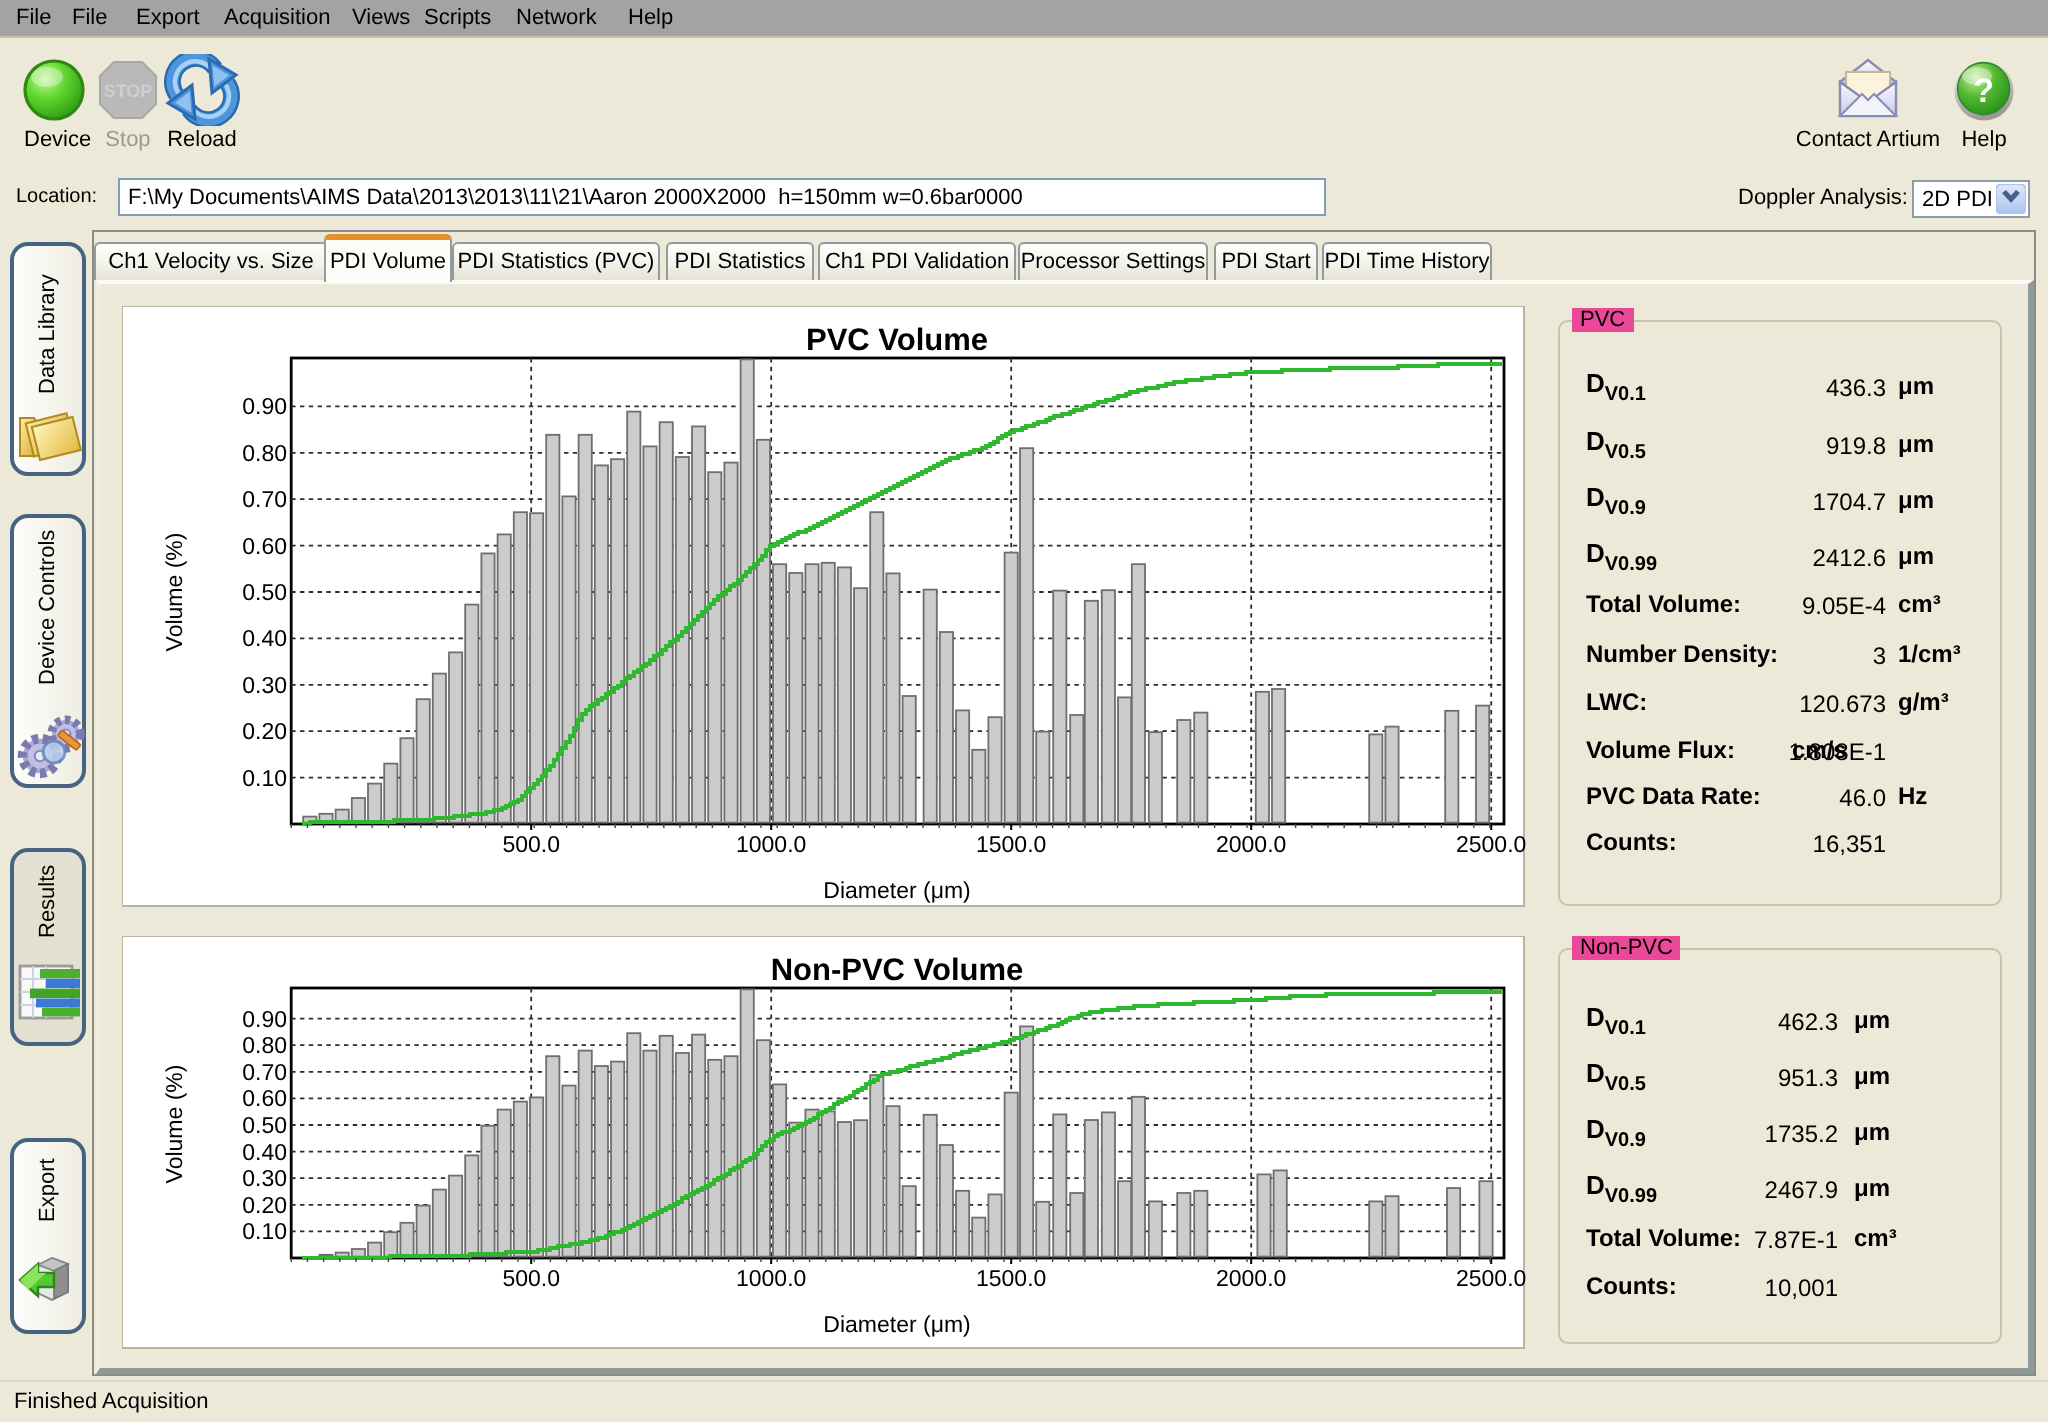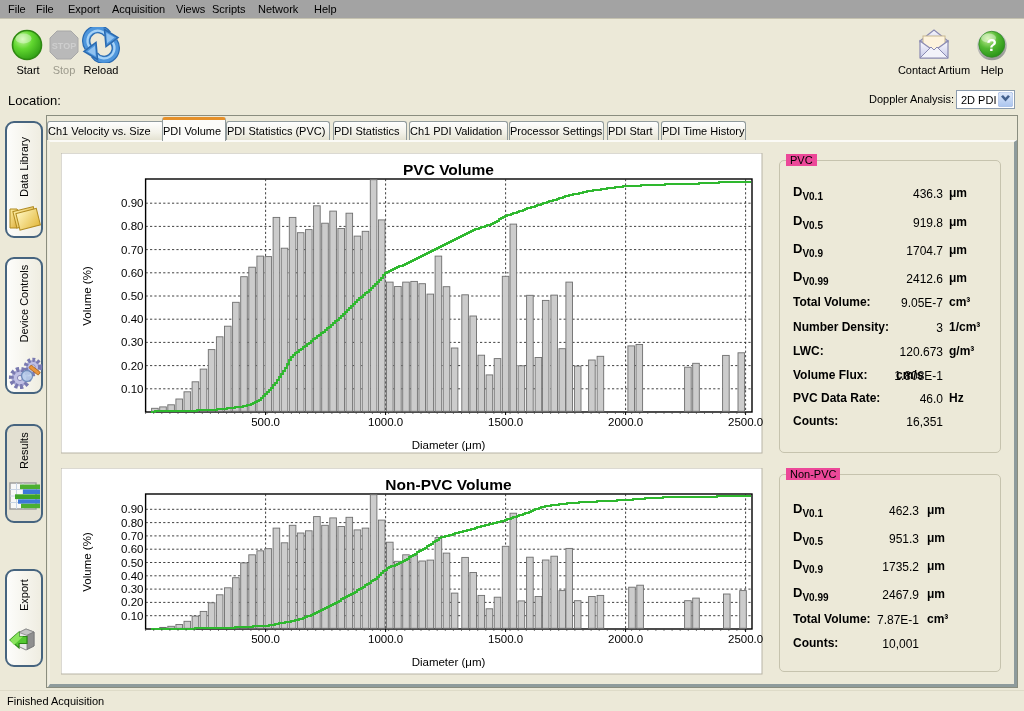--- a/index.html
+++ b/index.html
@@ -4,33 +4,33 @@
 html,body {width:1024px;height:711px;overflow:hidden;background:#ece9d8;
 font-family:"Liberation Sans",sans-serif;-webkit-font-smoothing:none;position:relative}
 #menubar {position:absolute;left:0;top:0;width:1024px;height:19px;background:#a3a3a3;
 border-bottom:1px solid #c5c2b0}
 #menubar span {position:absolute;top:3px;font-size:11px;color:#000}
 #toolbar {position:absolute;left:0;top:20px;width:1024px;height:64px}
 .ticon {position:absolute;top:7px}
 .tlabel {position:absolute;top:44px;font-size:11px;color:#000;text-align:center}
 .tlabel.dis {color:#9c9a8c}
 #locrow {position:absolute;left:0;top:85px;width:1024px;height:28px}
-#locrow label {position:absolute;left:8px;top:8px;font-size:13px}
+#locrow label {position:absolute;left:8px;top:8px;font-size:10px}
 #locbox {position:absolute;left:59px;top:4px;width:604px;height:19px;background:#fff;
 border:1px solid #7f9db9;font-size:11px;padding:3px 0 0 4px;white-space:nowrap;overflow:hidden}
 #doplabel {position:absolute;left:869px;top:8px;font-size:11px}
 #dopbox {position:absolute;left:956px;top:5px;width:59px;height:19px;background:#fff;
 border:1px solid #8c9cae;font-size:11px;padding:3px 0 0 4px}
 #doparrow {position:absolute;left:998px;top:7px;width:15px;height:15px}
 #container {position:absolute;left:46px;top:115px;width:972px;height:573px;
 border:1px solid #8a8d7f}
 #tabrow {position:absolute;left:0px;top:2px;width:969px;height:24px;z-index:10}
 .tab {position:absolute;top:3px;height:19px;background:linear-gradient(#fefefe,#f2f1e8 60%,#e4e2d2);
 border:1px solid #919b9c;border-bottom:none;border-radius:3px 3px 0 0;
-font-size:11px;padding-top:3px;color:#000;white-space:nowrap}
+font-size:11px;text-align:center;padding-top:3px;color:#000;white-space:nowrap}
 .tab.sel {top:-1px;height:24px;background:#fcfcf9;padding-top:5px;z-index:5;
 border-top:3px solid #e5902a;border-radius:3px 3px 0 0}
 #tpanel {position:absolute;left:1px;top:24px;width:969px;height:547px;background:#ece9d8;
 border-top:2px solid #fbfaf6;border-left:2px solid #f0eee2;
 border-right:3px solid #8e9b9c;border-bottom:3px solid #8e9b9c}
 .sbtn {position:absolute;left:5px;width:38px;background:linear-gradient(90deg,#fdfdfb,#efede1);
 border:2px solid #46647f;border-radius:9px}
 .sbtn.pressed {background:#e3e0d2}
 .stext {position:absolute;left:0;width:34px;writing-mode:vertical-rl;transform:rotate(180deg);
 font-size:11px;color:#000;text-align:center;line-height:34px}
@@ -60,21 +60,21 @@
         <defs>
 <radialGradient id="gs" cx="0.35" cy="0.3" r="0.75">
 <stop offset="0" stop-color="#c9f7a2"></stop>
             <stop offset="0.45" stop-color="#62d830"></stop>
             <stop offset="1" stop-color="#2f9c14"></stop>
           </radialGradient>
         </defs>
 <circle cx="18" cy="18" r="14.5" fill="url(#gs)" stroke="#2f8812" stroke-width="1.6"></circle>
 <ellipse cx="14.5" cy="11.5" rx="8" ry="5" fill="#ffffff" opacity="0.35"></ellipse>
       </svg></div>
-<div class="tlabel" style="left:12px;width:32px">Start</div>
+<div class="tlabel" style="left:12px;width:32px">Device</div>
 <div class="ticon" style="left:46px"><svg width="36" height="36" viewBox="0 0 36 36">
 <polygon points="11,4 25,4 32,11 32,25 25,32 11,32 4,25 4,11" fill="#b9b9b9" stroke="#a8a8a8" stroke-width="1"></polygon>
 <text x="18" y="21.5" font-family="&quot;Liberation Sans&quot;,sans-serif" font-size="9" font-weight="bold" fill="#cecece" text-anchor="middle">STOP</text>
       </svg></div>
 <div class="tlabel dis" style="left:48px;width:32px">Stop</div>
 <div class="ticon" style="left:82px"><svg width="38" height="36" viewBox="0 0 38 36">
 <g fill="none">
 <path d="M6.3,20.5 A11.6,11.6 0 0 1 25.5,7.2" stroke="#2a6ab0" stroke-width="8.4"></path>
 <path d="M6.3,20.5 A11.6,11.6 0 0 1 25.5,7.2" stroke="#4e96dc" stroke-width="6"></path>
 <path d="M7.2,19.6 A10,10 0 0 1 24.2,8.2" stroke="#a6d2f6" stroke-width="2.2"></path>
@@ -115,20 +115,21 @@
         </defs>
 <circle cx="18" cy="18.5" r="14.8" fill="url(#gr)"></circle>
 <circle cx="17.8" cy="17.3" r="13" fill="url(#gh)" stroke="#35862a" stroke-width="0.8"></circle>
 <ellipse cx="14.5" cy="11" rx="7.5" ry="4.5" fill="#ffffff" opacity="0.4"></ellipse>
 <text x="17.8" y="24" font-family="&quot;Liberation Sans&quot;,sans-serif" font-size="17" font-weight="bold" fill="#ffffff" text-anchor="middle">?</text>
       </svg></div>
 <div class="tlabel" style="left:976px;width:32px">Help</div>
 </div>
 <div id="locrow">
 <label>Location:</label>
+<div id="locbox">F:\My Documents\AIMS Data\2013\2013\11\21\Aaron 2000X2000&nbsp; h=150mm w=0.6bar0000</div>
 <span id="doplabel">Doppler Analysis:</span>
 <div id="dopbox">2D PDI</div>
 <div id="doparrow"><svg width="15" height="15" viewBox="0 0 15 15">
         <defs>
 <linearGradient id="ga" x1="0" y1="0" x2="0" y2="1">
 <stop offset="0" stop-color="#dfe9fa"></stop>
             <stop offset="1" stop-color="#aac4ee"></stop>
           </linearGradient>
         </defs>
 <rect x="0" y="0" width="15" height="15" rx="3" fill="url(#ga)" stroke="#b0c4e8" stroke-width="1"></rect>
@@ -572,21 +573,21 @@
 <div class="dl" style="left:793px;top:212.5px">D<span class="sub">V0.5</span></div>
 <div class="val" style="left:823px;top:215.5px;width:120px">919.8</div>
 <div class="unit" style="top:214.5px;left:949px">μm</div>
 <div class="dl" style="left:793px;top:241px">D<span class="sub">V0.9</span></div>
 <div class="val" style="left:823px;top:244px;width:120px">1704.7</div>
 <div class="unit" style="top:243px;left:949px">μm</div>
 <div class="dl" style="left:793px;top:269px">D<span class="sub">V0.99</span></div>
 <div class="val" style="left:823px;top:272px;width:120px">2412.6</div>
 <div class="unit" style="top:271px;left:949px">μm</div>
 <div class="bl" style="left:793px;top:295px">Total Volume:</div>
-<div class="val" style="left:823px;top:296px;width:120px">9.05E-7</div>
+<div class="val" style="left:823px;top:296px;width:120px">9.05E-4</div>
 <div class="unit" style="top:295px;left:949px">cm³</div>
 <div class="bl" style="left:793px;top:320px">Number Density:</div>
 <div class="val" style="left:823px;top:321px;width:120px">3</div>
 <div class="unit" style="top:320px;left:949px">1/cm³</div>
 <div class="bl" style="left:793px;top:344px">LWC:</div>
 <div class="val" style="left:823px;top:345px;width:120px">120.673</div>
 <div class="unit" style="top:344px;left:949px">g/m³</div>
 <div class="bl" style="left:793px;top:368px">Volume Flux:</div>
 <div class="val" style="left:823px;top:369px;width:120px">1.808E-1</div>
 <div class="unit" style="top:368px;left:896px">cm/s</div>

